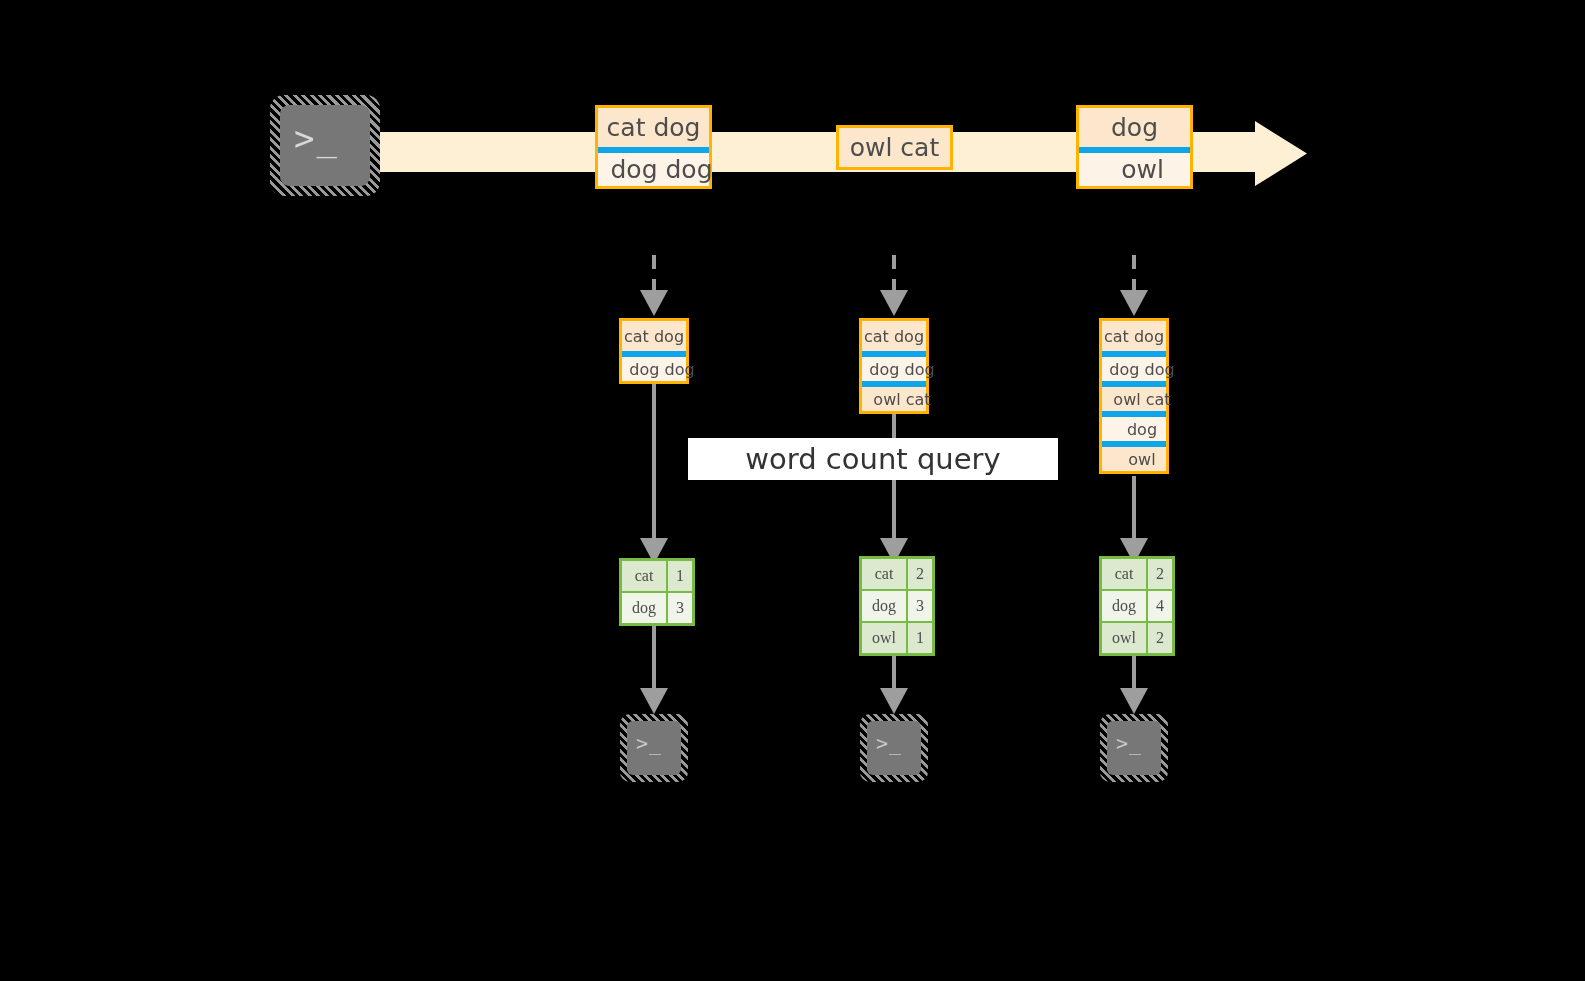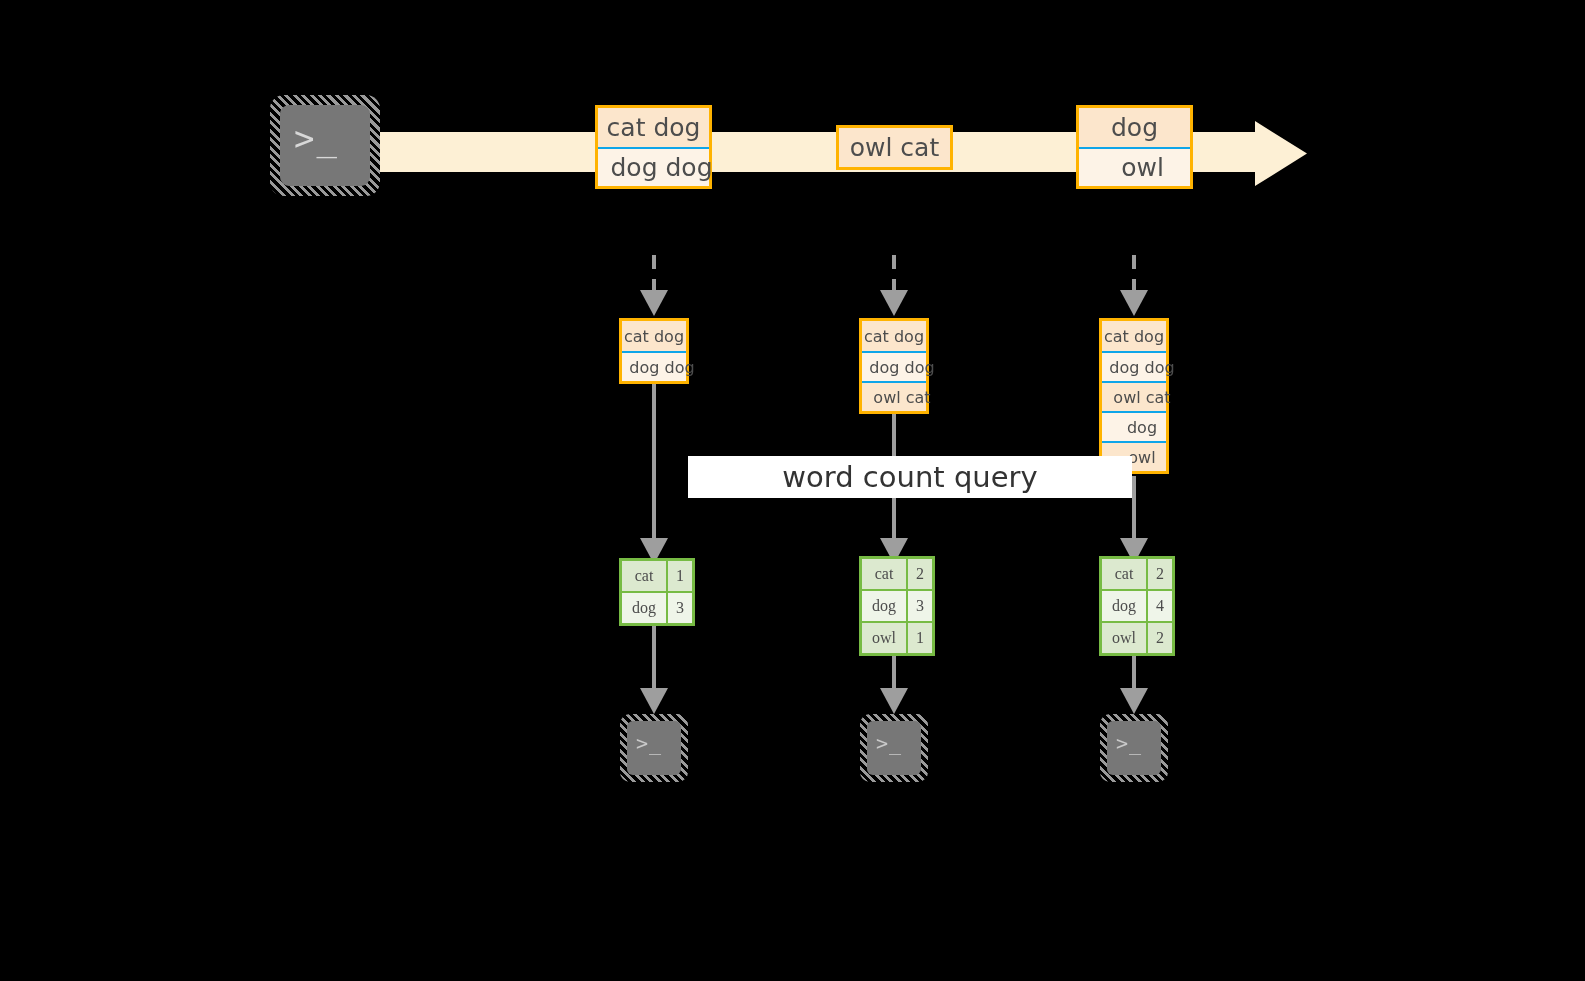--- a/index.html
+++ b/index.html
@@ -73,21 +73,21 @@
   .msg-row {
     box-sizing: border-box;
     display: flex;
     align-items: center;
     justify-content: center;
     color: #4d4d4d;
     white-space: nowrap;
   }
   .fill-dark { background: #fce6cc; }
   .fill-light { background: #fdf3e7; }
-  .sep-top { border-top: 2px solid #0ea5e9; padding-left: 16px; }
+  .sep-top { border-top: 6px solid #0ea5e9; padding-left: 16px; }
 
   
   .top-box { font-size: 25px; }
   .top-box .msg-row { height: 39px; }
 
   
   .acc-stack { width: 70px; font-size: 16px; }
   .acc-stack .msg-row { height: 30px; }
 
   
@@ -210,21 +210,21 @@
   </div>
 
   <div class="abs msg-stack acc-stack" style="left:1099px; top:318px;">
     <div class="msg-row fill-dark">cat dog</div>
     <div class="msg-row fill-light sep-top">dog dog</div>
     <div class="msg-row fill-dark sep-top">owl cat</div>
     <div class="msg-row fill-light sep-top">dog</div>
     <div class="msg-row fill-dark sep-top">owl</div>
   </div>
 
-  <div class="abs query-band" style="left:688px; top:456px; width:444px; height:42px;align-items:center;">
+  <div class="abs query-band" style="left:688px; top:438px; width:370px; height:42px;align-items:center;">
     <span>word count query</span>
   </div>
 
   <div class="abs res-table" style="left:619px; top:558px;">
     <div class="res-row">
       <span class="res-word gfill-dark">cat</span>
       <span class="res-count gfill-dark">1</span>
     </div>
     <div class="res-row sep">
       <span class="res-word gfill-light">dog</span>

